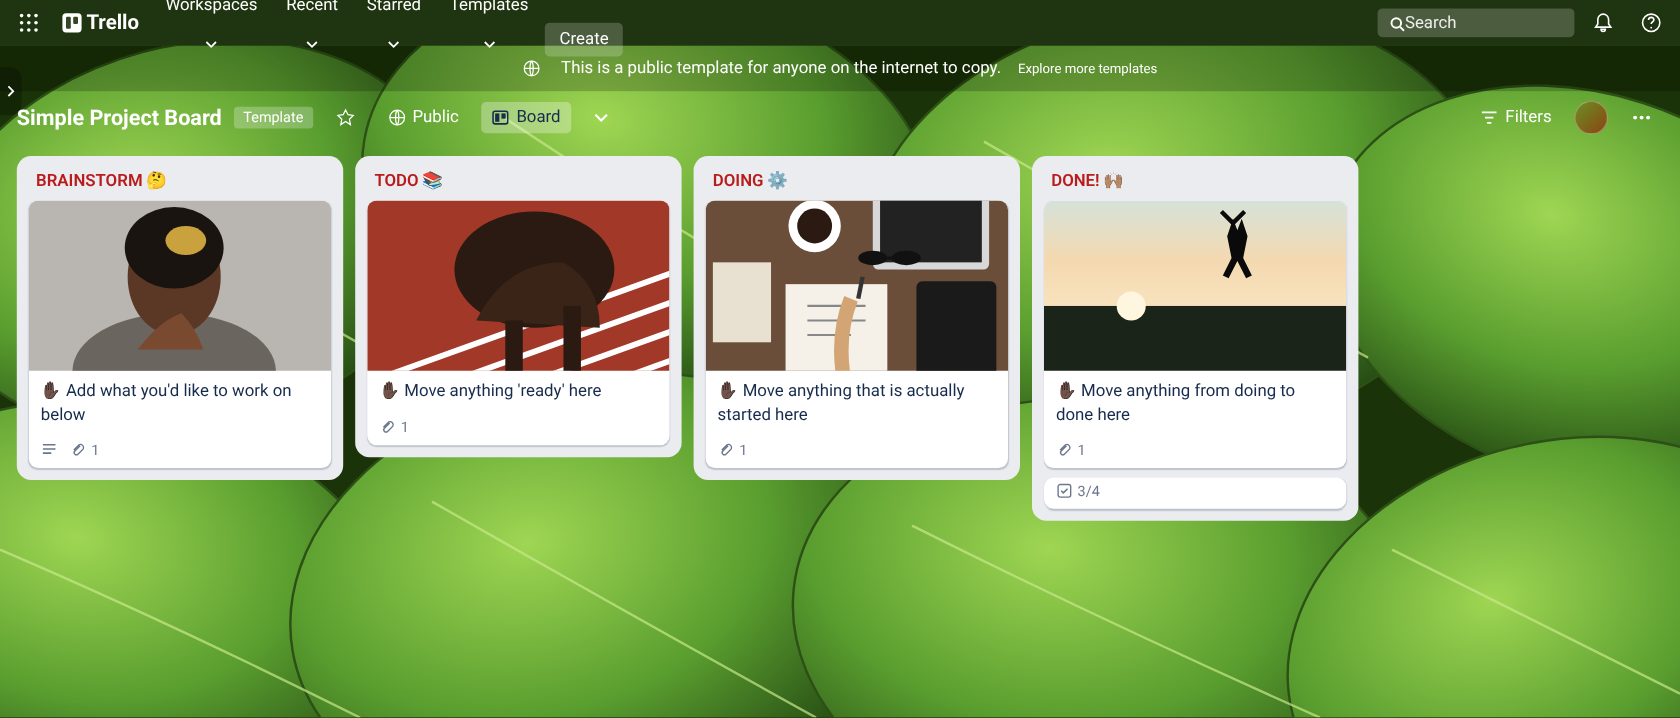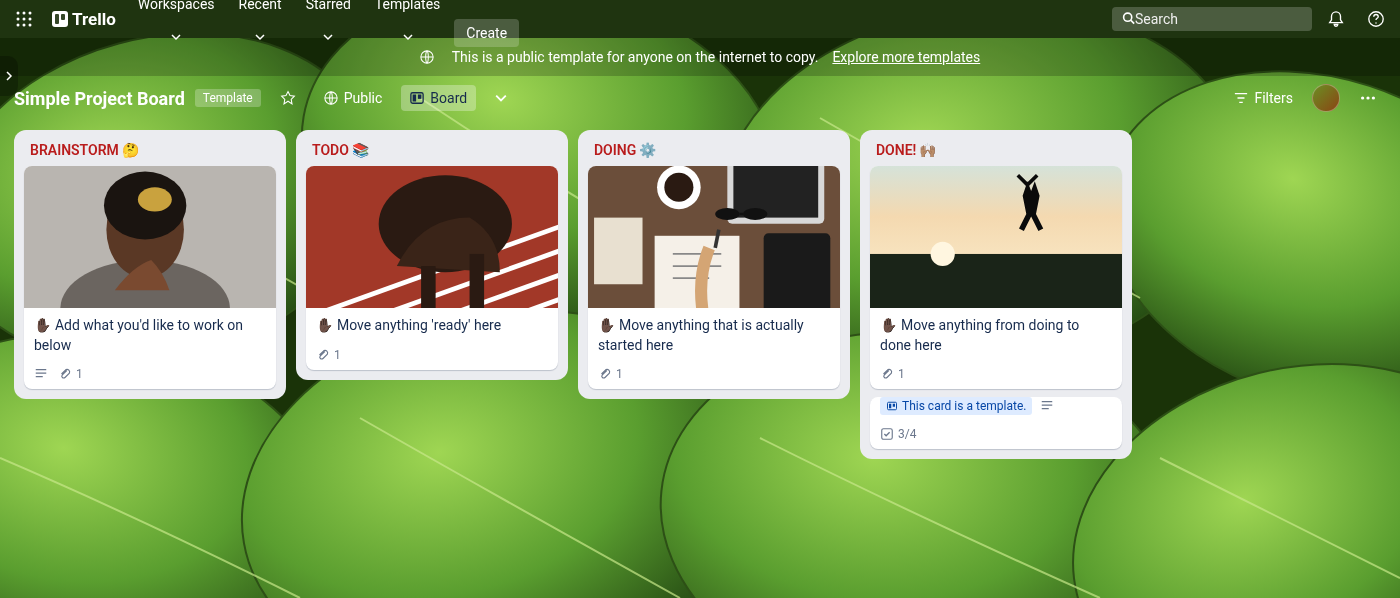--- a/index.html
+++ b/index.html
@@ -16,29 +16,29 @@
 .apps-grid{width:32px;height:32px;display:flex;align-items:center;justify-content:center;cursor:pointer;border-radius:4px;}
 .logo{display:flex;align-items:center;gap:4px;padding:0 8px;cursor:pointer;}
 .logo-box{width:16px;height:16px;background:#fff;border-radius:3px;position:relative;}
 .logo-box::before,.logo-box::after{content:'';position:absolute;background:rgba(30,50,15,0.9);border-radius:1px;top:3px;width:4px;}
 .logo-box::before{left:3px;height:10px;}
 .logo-box::after{left:9px;height:6px;}
 .logo-text{color:#fff;font-weight:700;font-size:17px;}
 .nav-btn{display:flex;align-items:center;gap:20px;padding:6px 10px;color:#fff;font-size:14px;cursor:pointer;border-radius:4px;flex-direction:column;}
 .chev-down{width:10px;height:10px;}
 .create-btn{background:rgba(255,255,255,0.2);padding:6px 12px;color:#fff;font-size:14px;border-radius:4px;cursor:pointer;border:none;margin-top:28px;}
-.search-box{display:flex;align-items:flex-start;background:rgba(255,255,255,0.2);border-radius:4px;padding:4px 10px;width:200px;}
+.search-box{display:flex;align-items:flex-end;background:rgba(255,255,255,0.2);border-radius:4px;padding:4px 10px;width:164px;}
 .search-box input{background:none;border:none;color:#fff;font-size:14px;width:100%;outline:none;}
 .search-box input::placeholder{color:#eee;}
 .icon-btn{width:32px;height:32px;display:flex;align-items:center;justify-content:center;cursor:pointer;border-radius:4px;color:#fff;}
 
 .banner{height:38px;background:rgba(0,0,0,0.2);display:flex;align-items:center;justify-content:center;gap:14px;position:relative;z-index:5;}
 .banner-text{color:#fff;font-size:14px;display:flex;align-items:center;gap:18px;}
 .banner-primary{background:#0079bf;color:#fff;padding:7px 13px;border:none;border-radius:4px;font-size:14px;cursor:pointer;}
-.banner-link{color:#fff;text-decoration:underline;font-size:14px;cursor:pointer;}
+.banner-link{color:#fff;font-size:11px;cursor:pointer;}
 
 .drawer-handle{position:absolute;left:0;top:56px;width:18px;height:40px;background:rgba(0,0,0,0.25);border-radius:0 10px 10px 0;z-index:6;display:flex;align-items:center;justify-content:center;cursor:pointer;}
 .drawer-handle svg{transform:rotate(-90deg);}
 
 .board-header{height:44px;display:flex;align-items:center;padding:0 14px;gap:10px;position:relative;z-index:5;}
 .board-title{color:#fff;font-size:18px;font-weight:700;}
 .template-pill{background:rgba(255,255,255,0.25);color:#fff;font-size:12px;padding:2px 8px;border-radius:3px;}
 .hdr-btn{display:flex;align-items:center;gap:6px;color:#fff;font-size:14px;padding:5px 9px;border-radius:4px;cursor:pointer;}
 .hdr-btn.active{background:rgba(255,255,255,0.3);color:#172b4d;}
 .board-header .right{margin-left:auto;display:flex;align-items:center;gap:10px;}
@@ -358,35 +358,20 @@
         <span class="badge">
             <svg width="14" height="14" viewBox="0 0 16 16">
               <path d="M10 4l-5 5a2 2 0 103 3l5-5a3 3 0 00-4-4l-5 5" stroke="#6b778c" stroke-width="1.3" fill="none"></path>
             </svg>
             <span>1</span>
           </span>
       </div>
     </div>
 
     <div class="card">
-      <div class="card-badges-row">
-        <span class="tmpl-banner">
-          <svg width="12" height="12" viewBox="0 0 16 16">
-              <rect x="2" y="3" width="12" height="10" rx="1.5" stroke="#0747a6" stroke-width="1.3" fill="none"></rect>
-              <rect x="4" y="5" width="3" height="6" fill="#0747a6"></rect>
-              <rect x="9" y="5" width="3" height="4" fill="#0747a6"></rect>
-            </svg>
-          <span>This card is a template.</span>
-        </span>
-        <span class="badge">
-            <svg width="14" height="14" viewBox="0 0 16 16">
-              <path d="M2 3h12M2 7h12M2 11h8" stroke="#6b778c" stroke-width="1.5"></path>
-            </svg>
-          </span>
-      </div>
       <div class="card-badges">
         <span class="badge">
             <svg width="14" height="14" viewBox="0 0 16 16">
               <rect x="2" y="2" width="12" height="12" rx="2" stroke="#6b778c" stroke-width="1.3" fill="none"></rect>
               <path d="M5 8l2 2 4-4" stroke="#6b778c" stroke-width="1.5" fill="none"></path>
             </svg>
             <span>3/4</span>
           </span>
       </div>
     </div>

